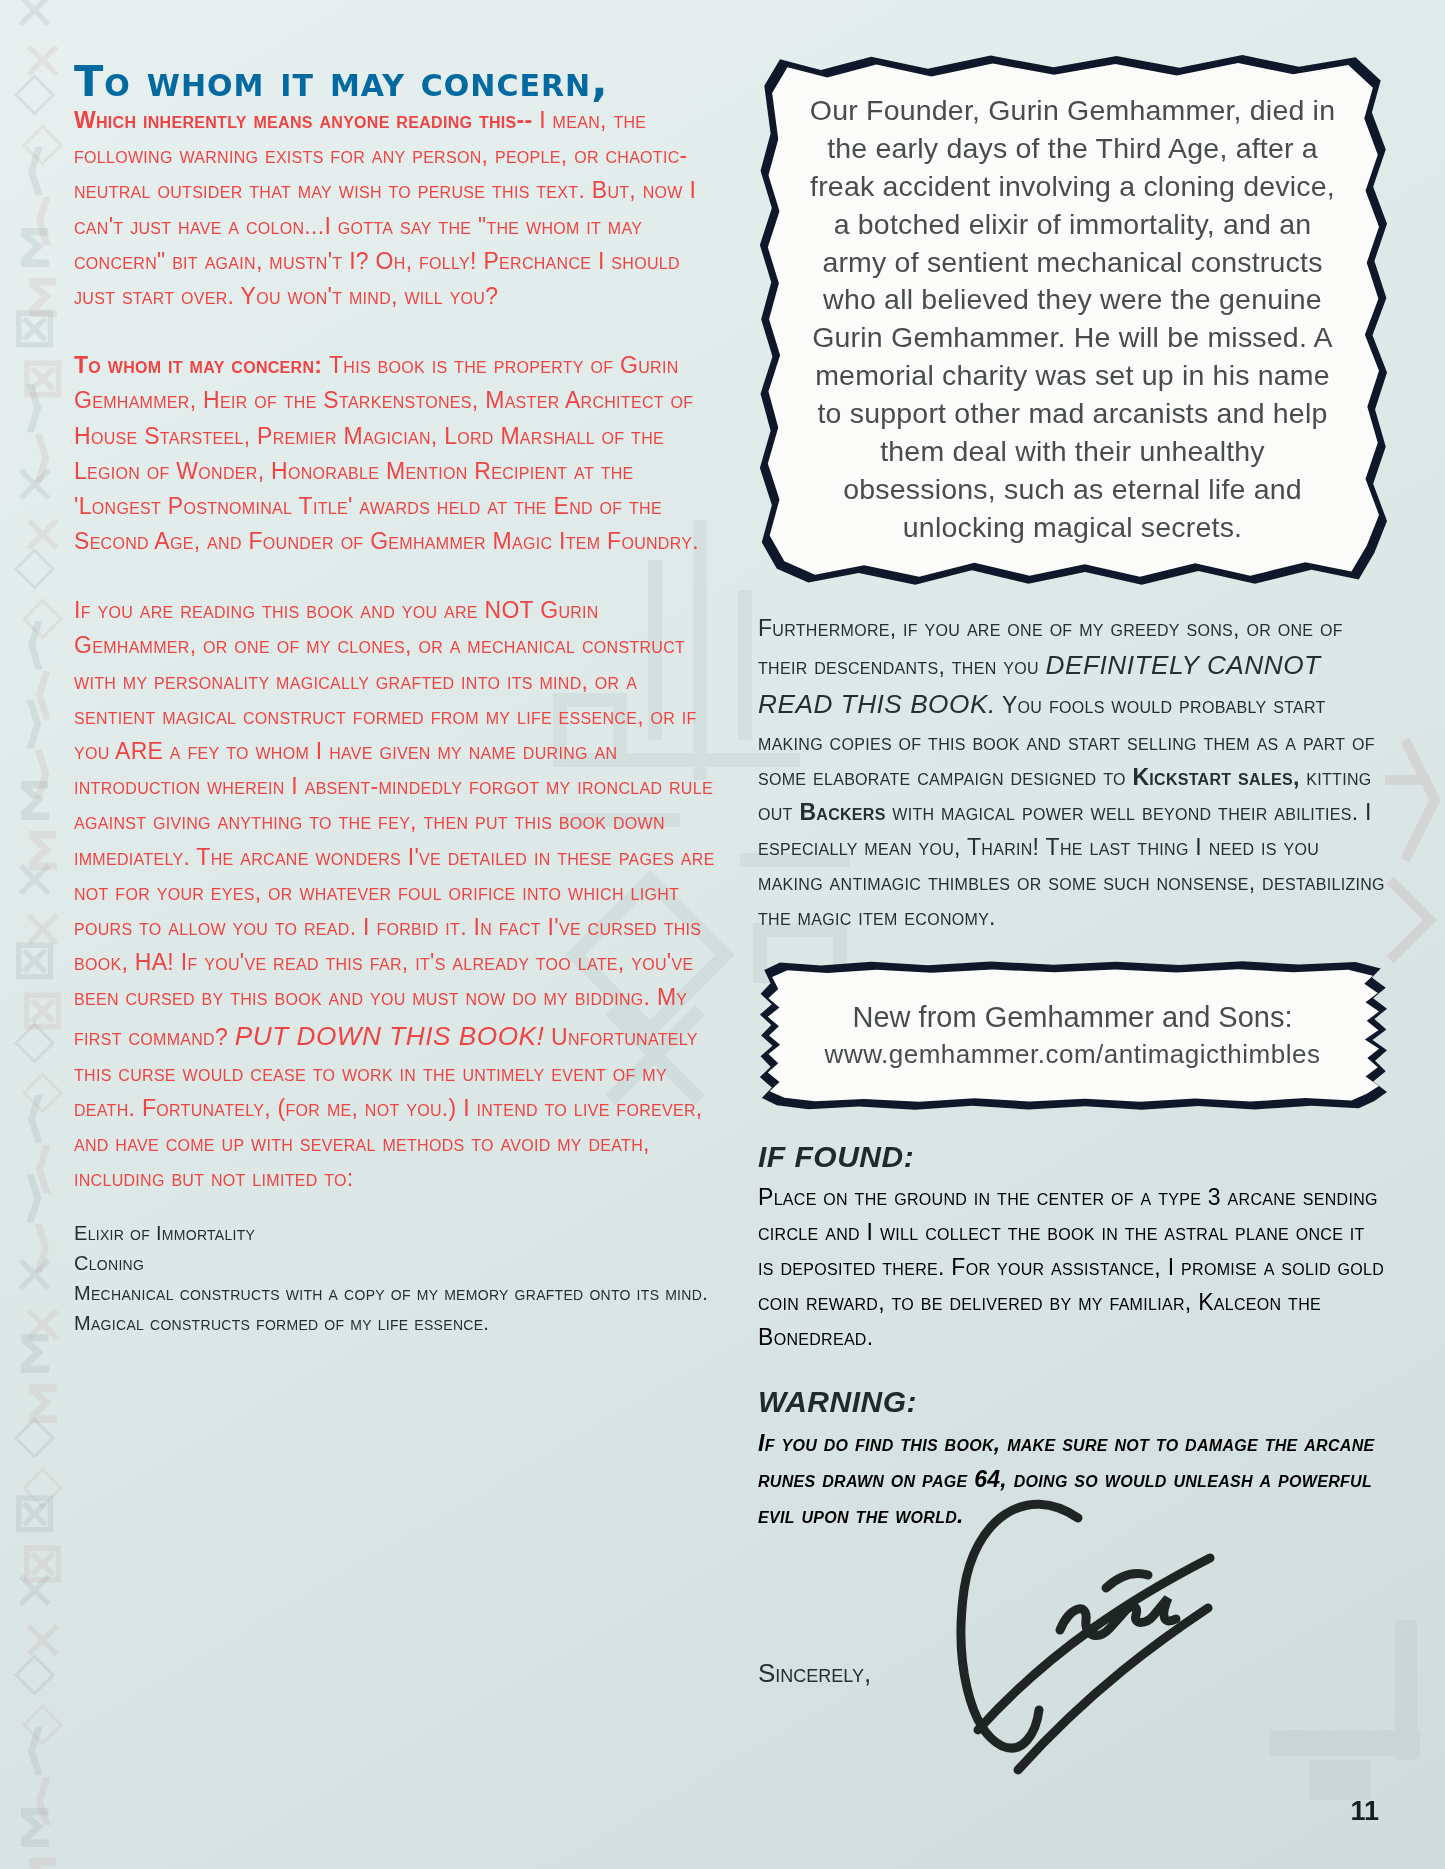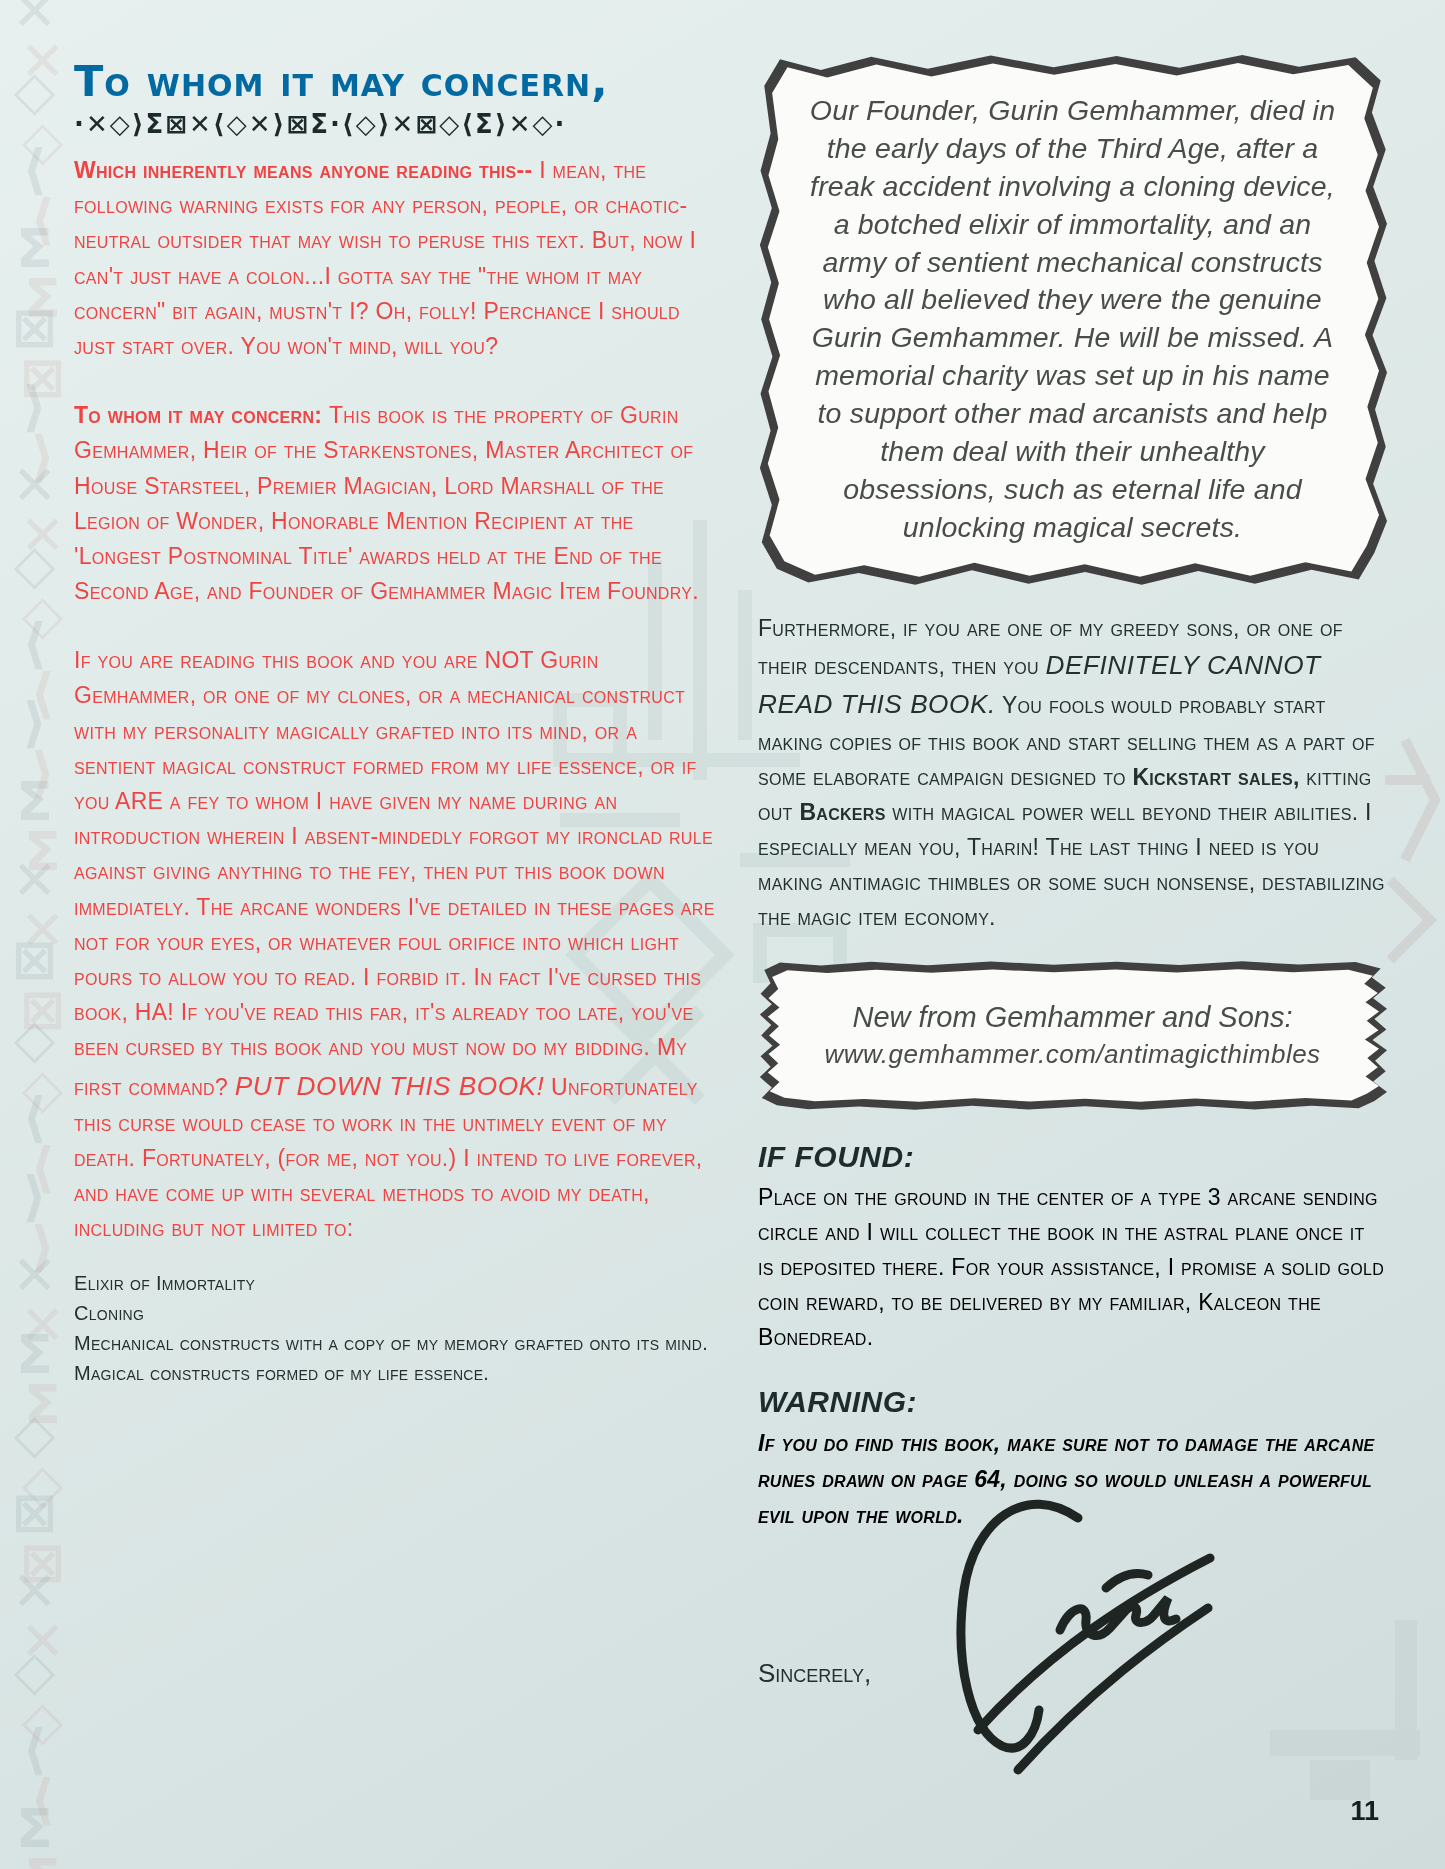--- a/index.html
+++ b/index.html
@@ -53,21 +53,21 @@
   .seg-em{font-style:italic;font-size:1.14em;letter-spacing:0.5px;}
   .list-line{
     font-size:20px;line-height:1.5;
     font-variant:small-caps;color:#22312f;letter-spacing:0.3px;
   }
 
   
   :root{
     --torn:polygon(1% 6%,3.5% 1%,10% 3%,18% .5%,27% 2.8%,37% .3%,47% 2.5%,57% .4%,67% 2.6%,77% .2%,86% 2.4%,95% .6%,99% 5%,97.6% 11%,99.8% 18%,97.8% 25%,100% 32%,98% 39%,99.9% 46%,97.7% 53%,100% 60%,98.1% 67%,99.8% 74%,97.8% 81%,100% 88%,98% 94%,95.5% 99%,88% 97.2%,79% 99.8%,70% 97.4%,61% 100%,52% 97.6%,43% 99.8%,34% 97.3%,25% 100%,16% 97.8%,8% 99.6%,3% 97%,.6% 92%,2.2% 85%,.3% 78%,2% 71%,.4% 64%,2.3% 57%,.5% 50%,2.1% 43%,.3% 36%,2.2% 29%,.4% 22%,2% 15%);
   }
-  .torn-outer{background:#404040;clip-path:var(--torn);padding:8px;font-style:italic;}
+  .torn-outer{background:#0f172a;clip-path:var(--torn);padding:8px;}
   .torn-inner{
     background:#fbfcfa;clip-path:var(--torn);
     padding:30px 34px;text-align:center;
     color:#484d4b;
   }
   .memoriam-text{font-size:28.5px;line-height:1.33;letter-spacing:0.2px;}
   .ad-line{font-size:29px;line-height:1.3;}
   .ad-url{font-size:26px;line-height:1.35;letter-spacing:0.5px;}
   .rpara{
     margin:26px 0 0 0;
@@ -121,21 +121,20 @@
       <rect x="1395" y="1620" width="22" height="140"></rect>
       <rect x="1270" y="1730" width="150" height="26"></rect>
       <rect x="1310" y="1760" width="60" height="40"></rect>
     </g>
   </svg>
 
   <div class="content">
 
     <div class="col-left">
       <h1 class="title">To whom it may concern,</h1>
-      <div class="rune-divider">·✕◇⟩Σ⊠✕⟨◇✕⟩⊠Σ·⟨◇⟩✕⊠◇⟨Σ⟩✕◇·</div>
 
       <p class="para"><span class="seg-bold">Which inherently means anyone reading this-- </span><span>I mean, the following warning exists for any person, people, or chaotic-neutral outsider that may wish to peruse this text. But, now I can't just have a colon...I gotta say the "the whom it may concern" bit again, mustn't I? Oh, folly! Perchance I should just start over. You won't mind, will you?</span></p>
       <p class="para"><span class="seg-bold">To whom it may concern: </span><span>This book is the property of Gurin Gemhammer, Heir of the Starkenstones, Master Architect of House Starsteel, Premier Magician, Lord Marshall of the Legion of Wonder, Honorable Mention Recipient at the 'Longest Postnominal Title' awards held at the End of the Second Age, and Founder of Gemhammer Magic Item Foundry.</span></p>
       <p class="para"><span>If you are reading this book and you are NOT Gurin Gemhammer, or one of my clones, or a mechanical construct with my personality magically grafted into its mind, or a sentient magical construct formed from my life essence, or if you ARE a fey to whom I have given my name during an introduction wherein I absent-mindedly forgot my ironclad rule against giving anything to the fey, then put this book down immediately. The arcane wonders I've detailed in these pages are not for your eyes, or whatever foul orifice into which light pours to allow you to read. I forbid it. In fact I've cursed this book, HA! If you've read this far, it's already too late, you've been cursed by this book and you must now do my bidding. My first command? </span><span class="seg-em">PUT DOWN THIS BOOK!</span><span> Unfortunately this curse would cease to work in the untimely event of my death. Fortunately, (for me, not you.) I intend to live forever, and have come up with several methods to avoid my death, including but not limited to:</span></p>
 
       <div>
           <div class="list-line">Elixir of Immortality</div>
           <div class="list-line">Cloning</div>
           <div class="list-line">Mechanical constructs with a copy of my memory grafted onto its mind.</div>
           <div class="list-line">Magical constructs formed of my life essence.</div>

